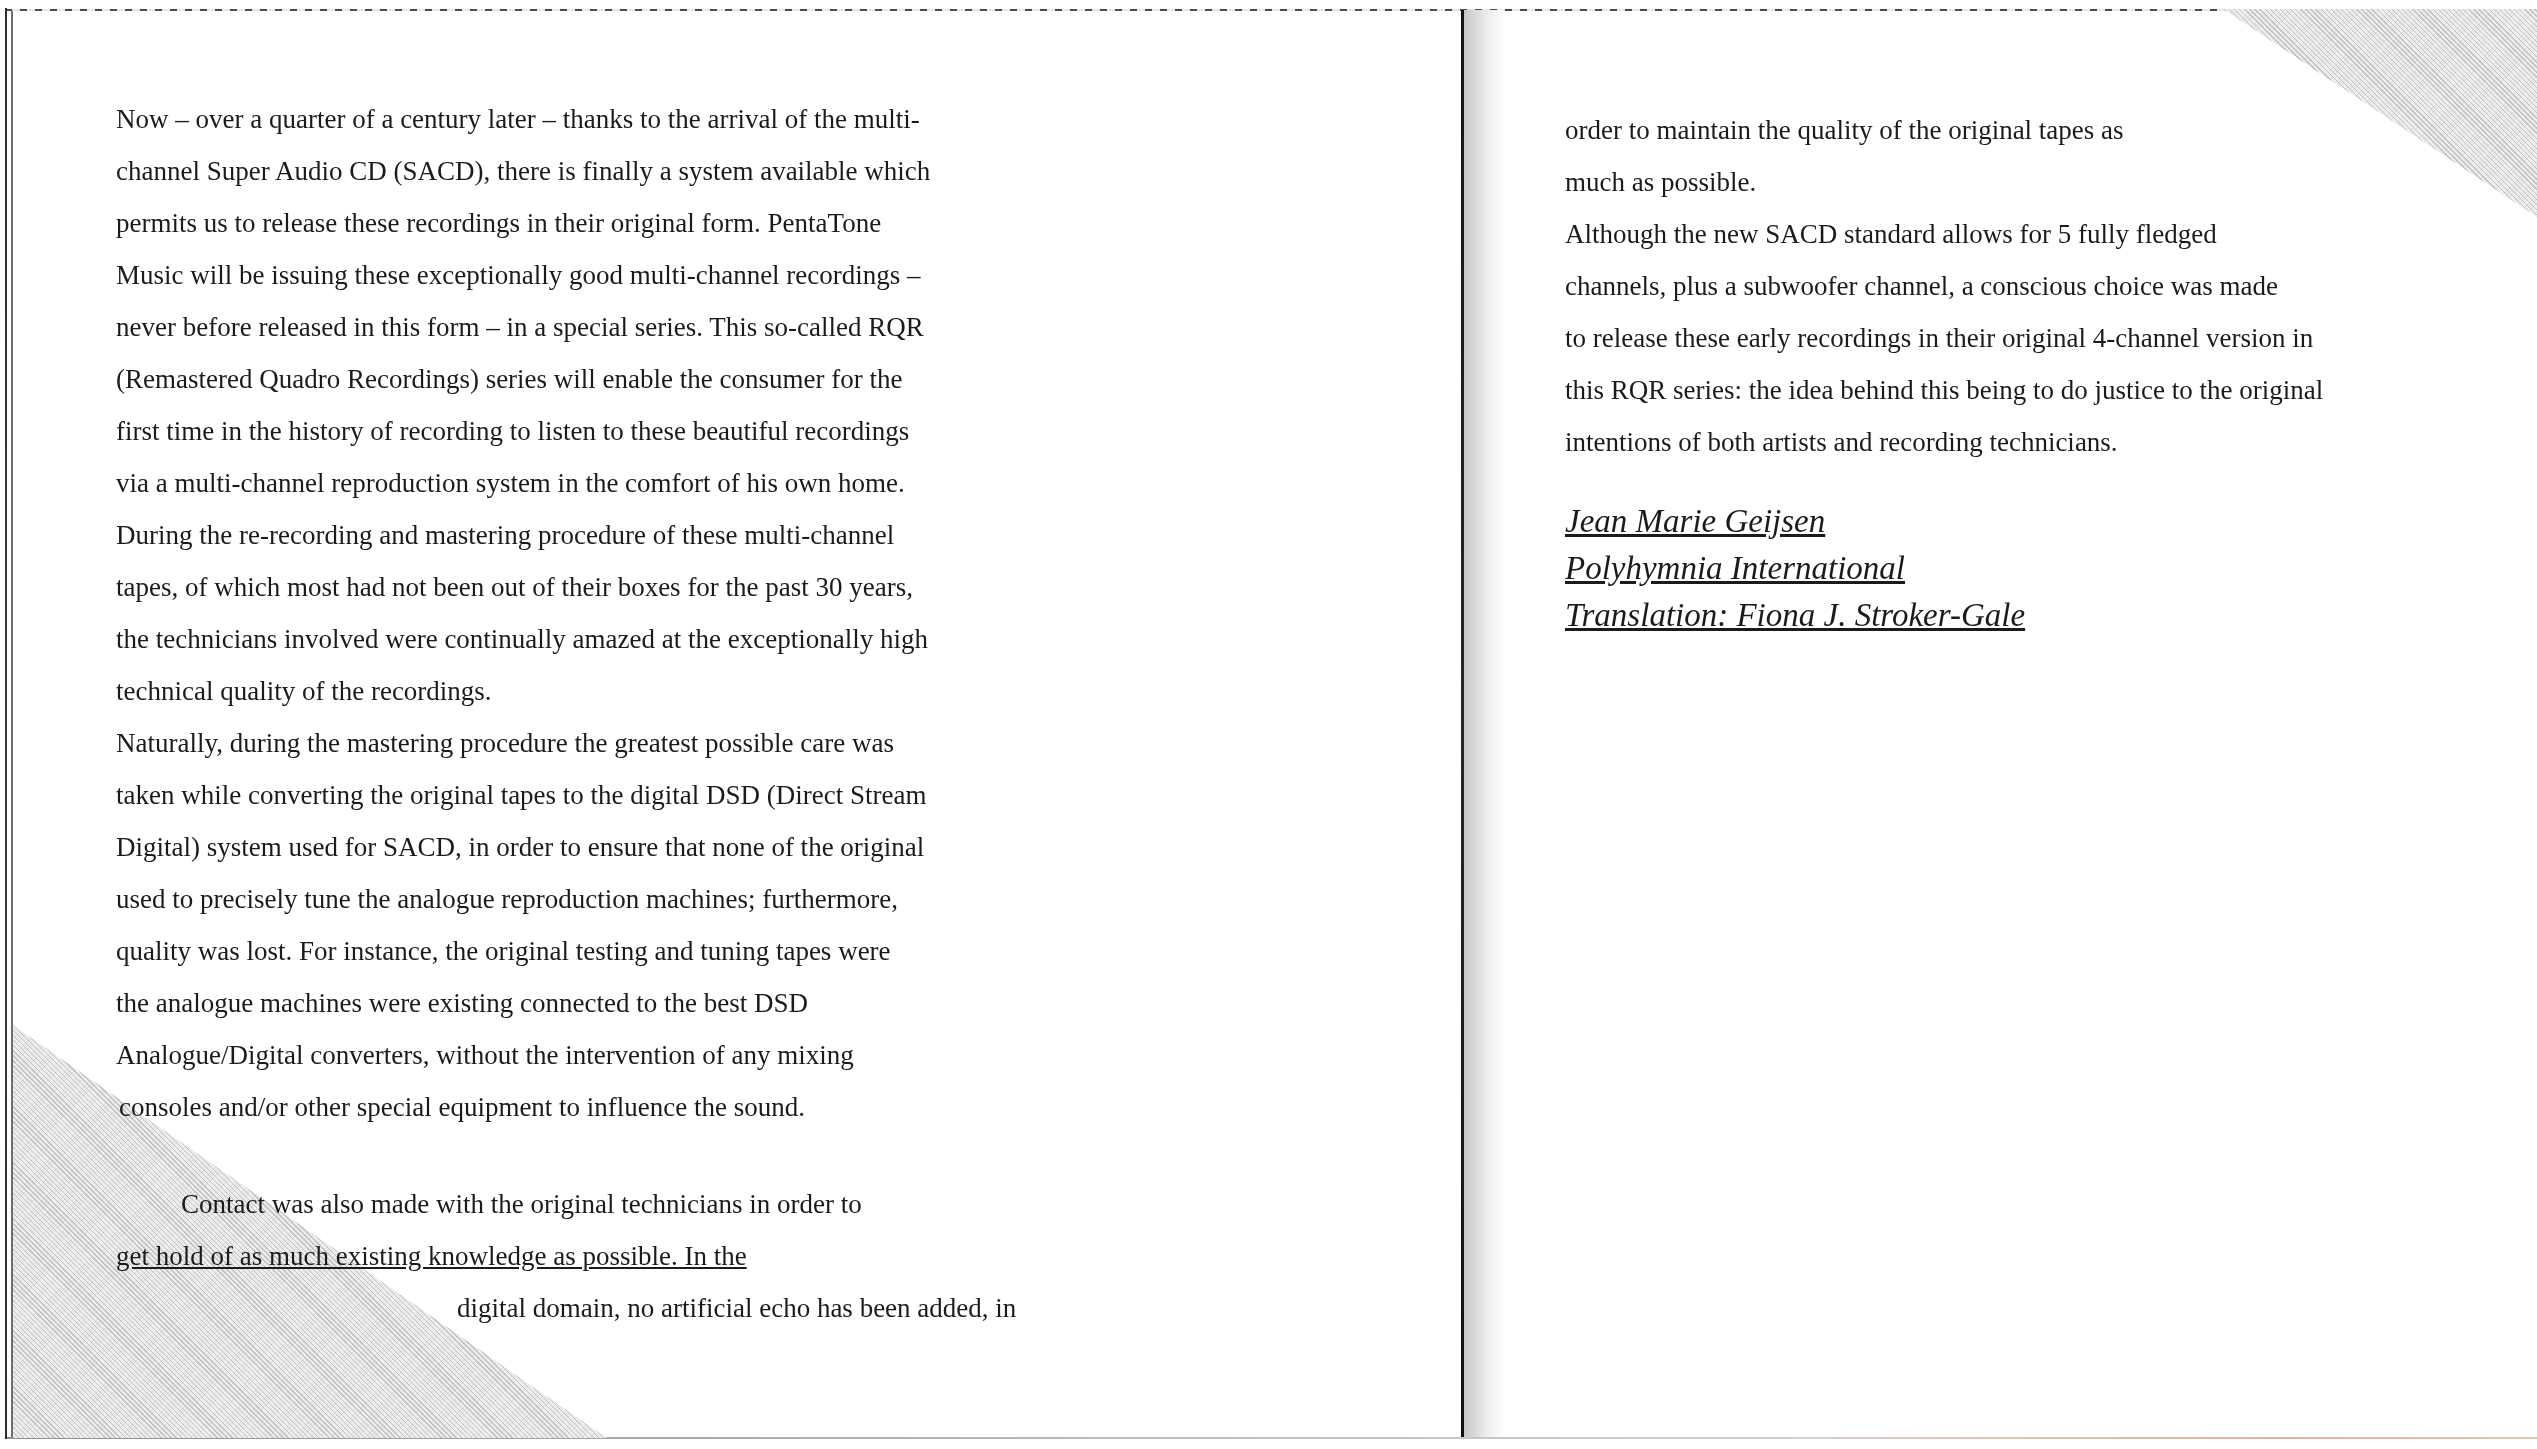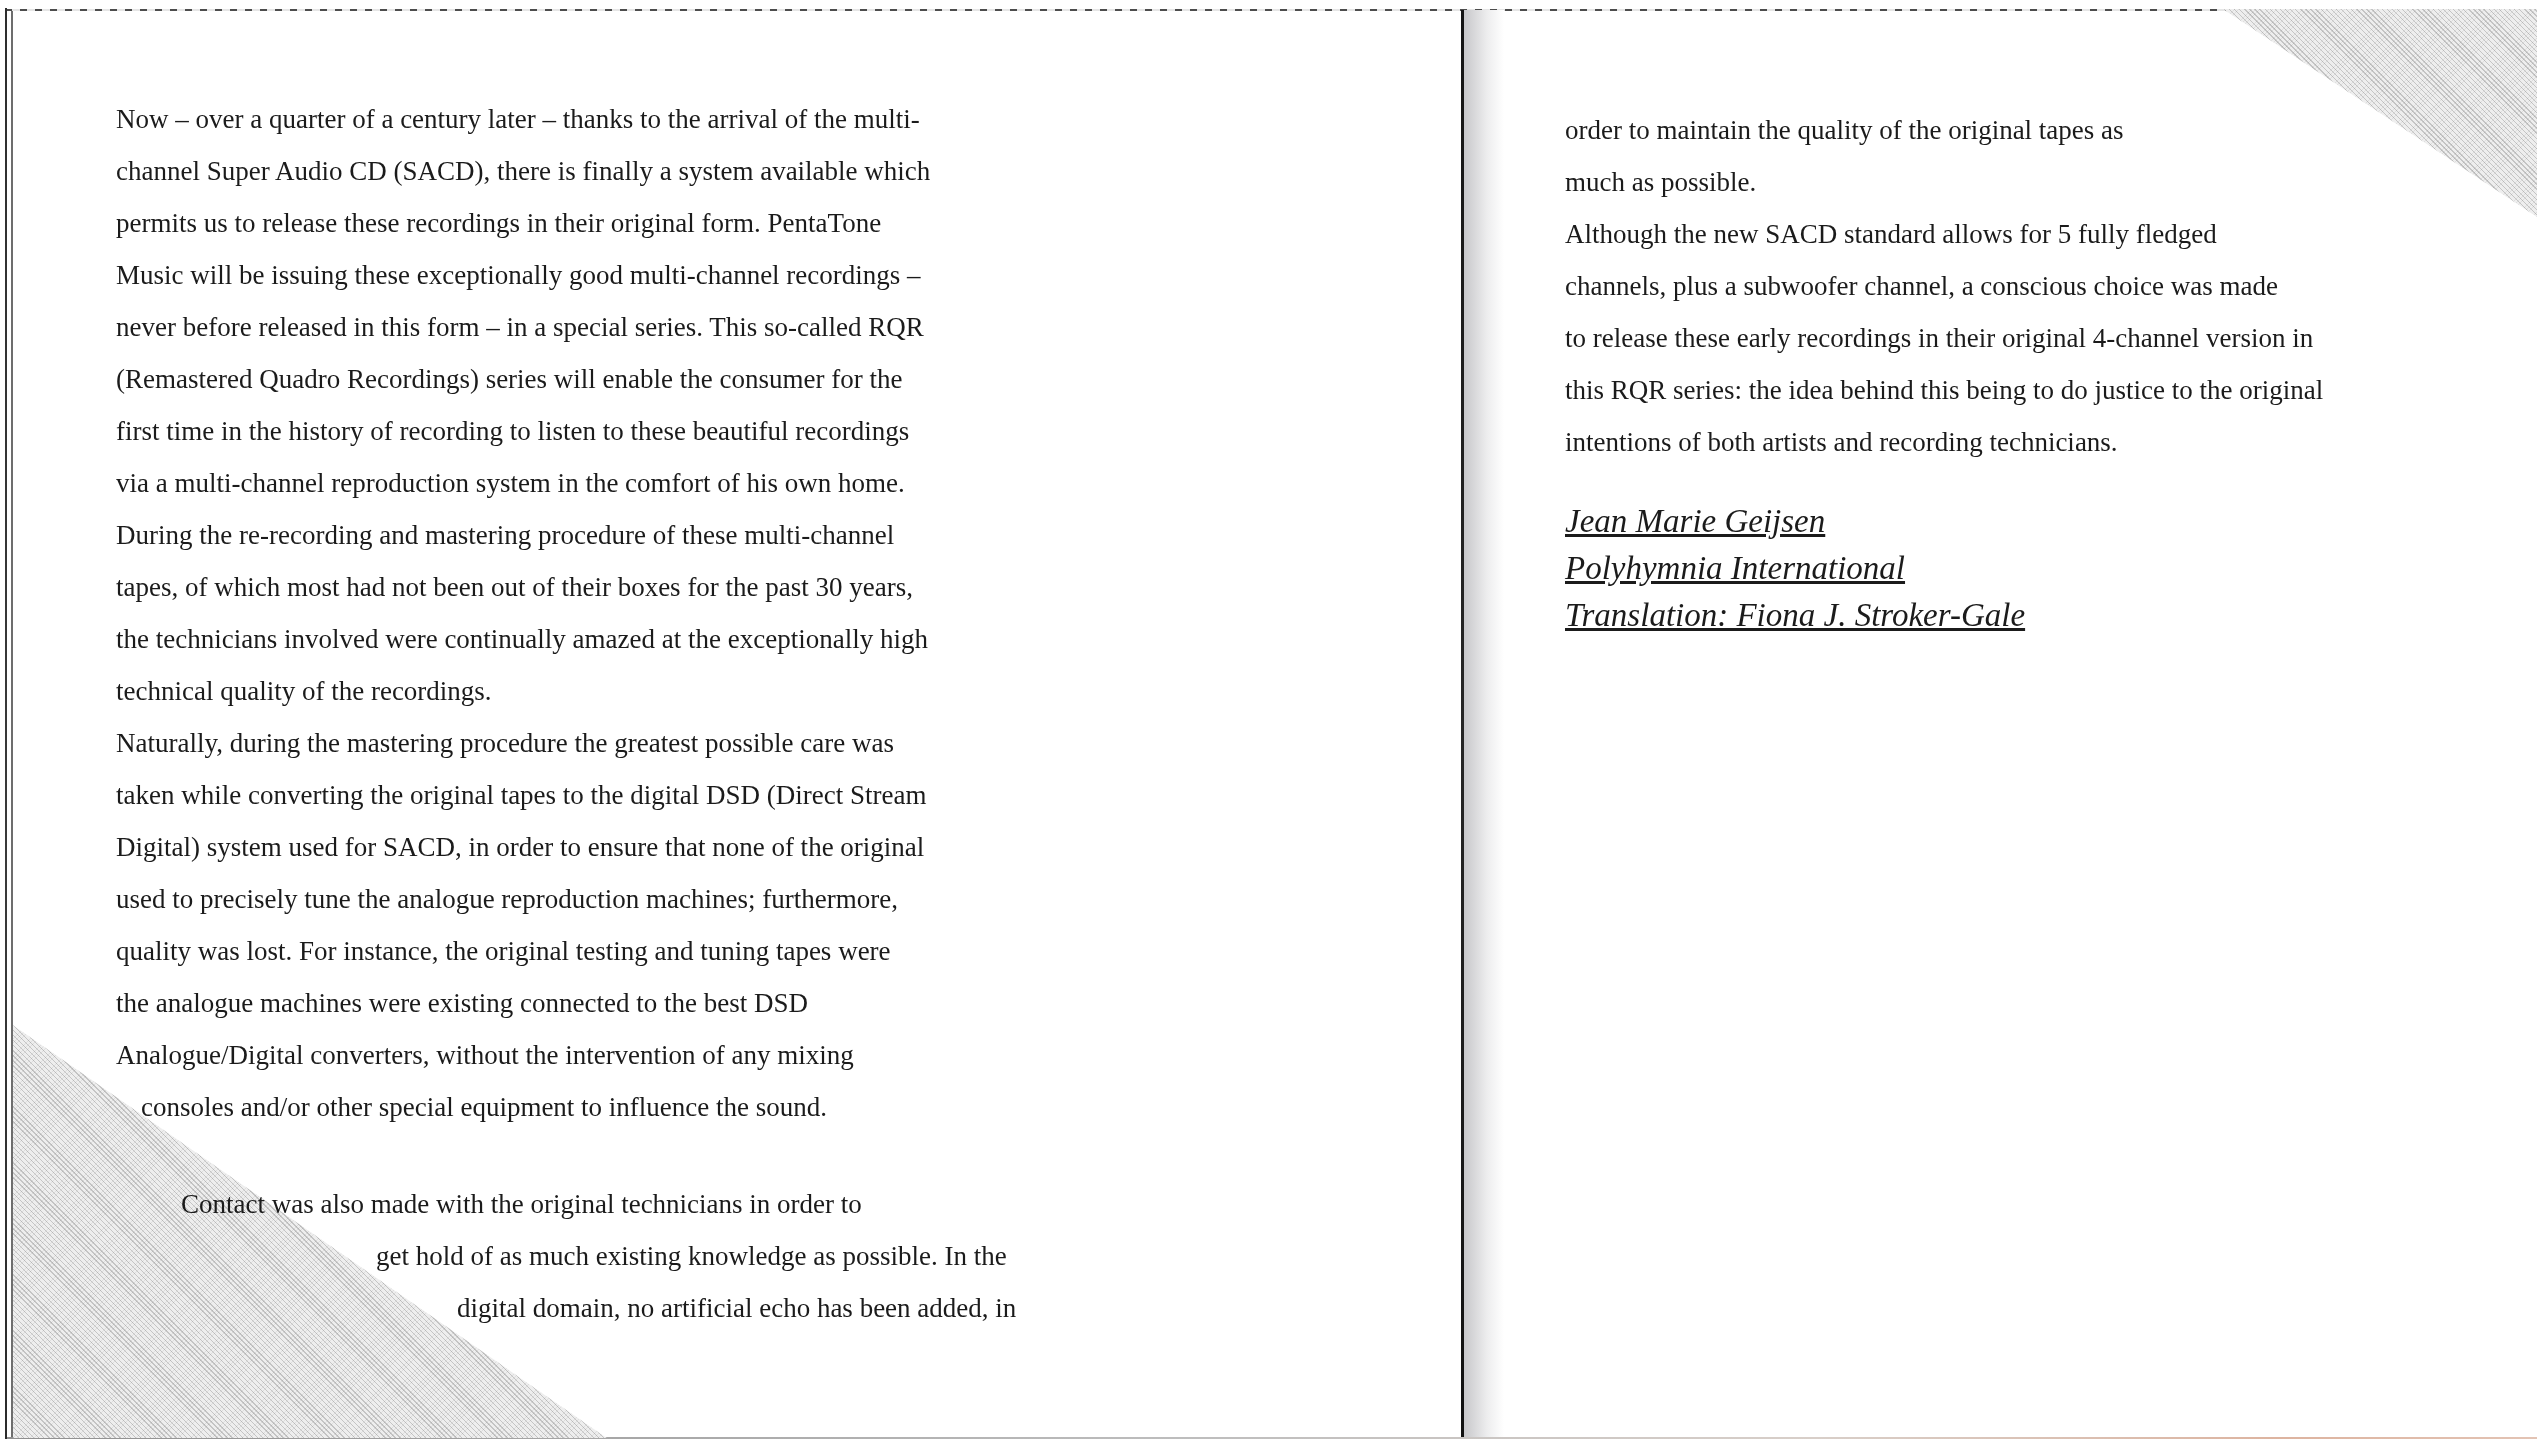--- a/index.html
+++ b/index.html
@@ -61,23 +61,23 @@
 
   
   .page-text{
     position:absolute;
     font-size:27px;line-height:52px;
     white-space:nowrap;
     letter-spacing:0px;
   }
   .page-text.left{left:116px;top:93px;}
   .page-text.right{left:1565px;top:104px;}
-  .page-text.left div:nth-child(20){margin-left:25px;}
+  .page-text.left div:nth-child(20){margin-left:3px;}
   .page-text.left div:nth-child(21){margin-left:65px;margin-top:45px;}
-  .page-text.left div:nth-child(22){margin-left:260px;}
+  .page-text.left div:nth-child(22){text-decoration:underline;}
   .page-text.left div:nth-child(23){margin-left:341px;}
 
   .credits{
     position:absolute;left:1565px;top:498px;
     font-size:33px;line-height:47px;font-style:italic;
     white-space:nowrap;
     text-decoration:underline;
   }
 </style>
 </head>

